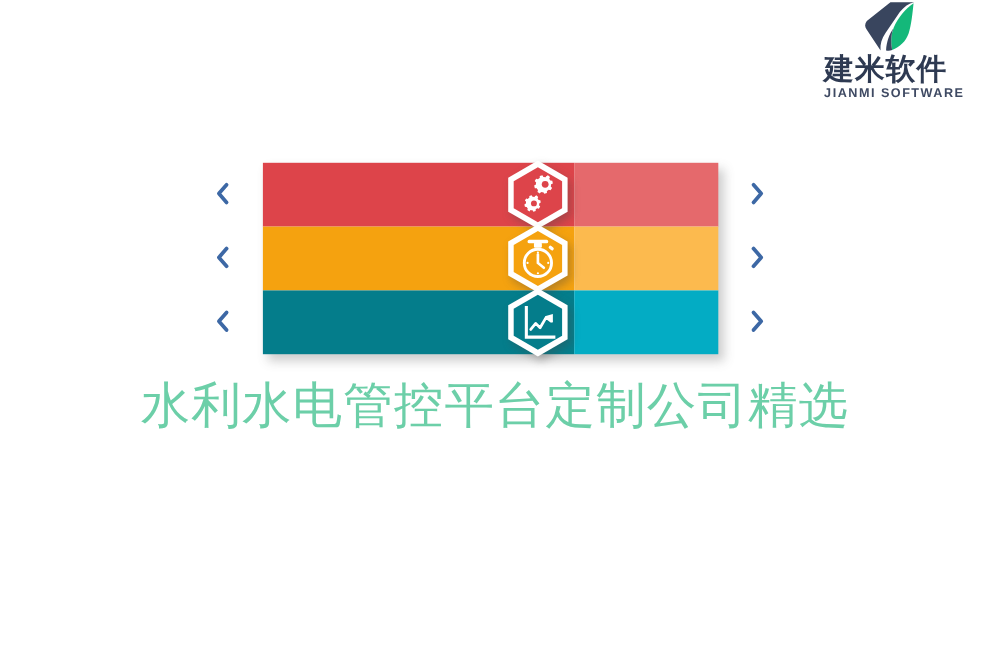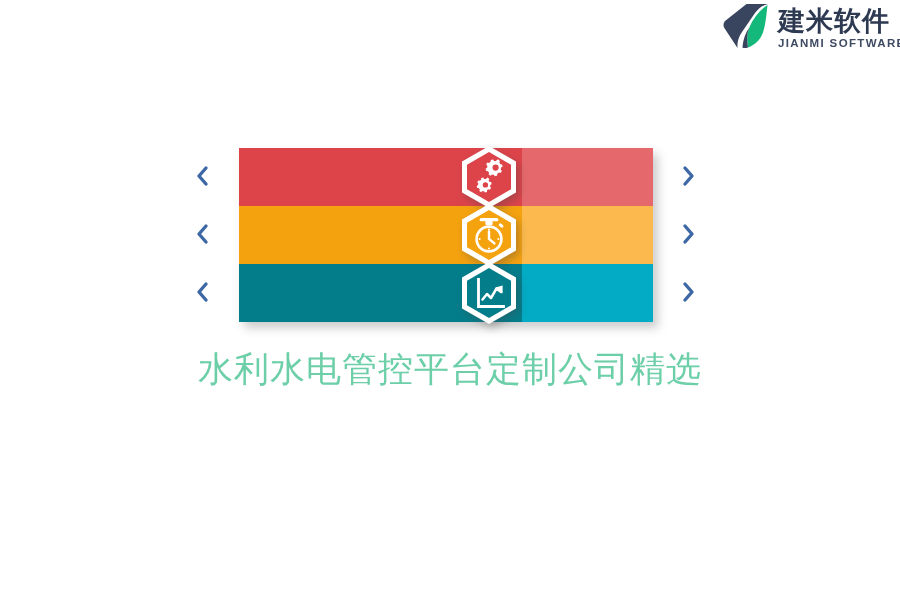--- a/index.html
+++ b/index.html
@@ -16,21 +16,22 @@
   }
 
   
   #brand-logo {
     position: absolute;
     top: 0px;
     left: 722px;
     width: 178px;
     height: 50px;
     display: flex;
-    align-items: flex-end;
+    align-items: center;
+    flex-direction: column;
   }
   #brand-mark {
     width: 52px;
     height: 48px;
     flex: 0 0 auto;
     margin-top: 0px;
   }
   #brand-text-block {
     margin-left: 4px;
     display: flex;
@@ -111,21 +112,21 @@
   .chev-r3 { left: 485px; top: 139px; }
 
   
   #headline {
     position: absolute;
     left: 0;
     top: 348px;
     width: 900px;
     text-align: center;
     color: #6ccfa8;
-    font-size: 35px;
+    font-size: 45px;
     line-height: 42px;
     font-family: "DejaVu Sans", sans-serif;
     letter-spacing: 1px;
     white-space: nowrap;
   }
   #headline .hl-line { display: block; }
 </style>
 </head>
 <body style="background: rgb(255, 255, 255);">
 

